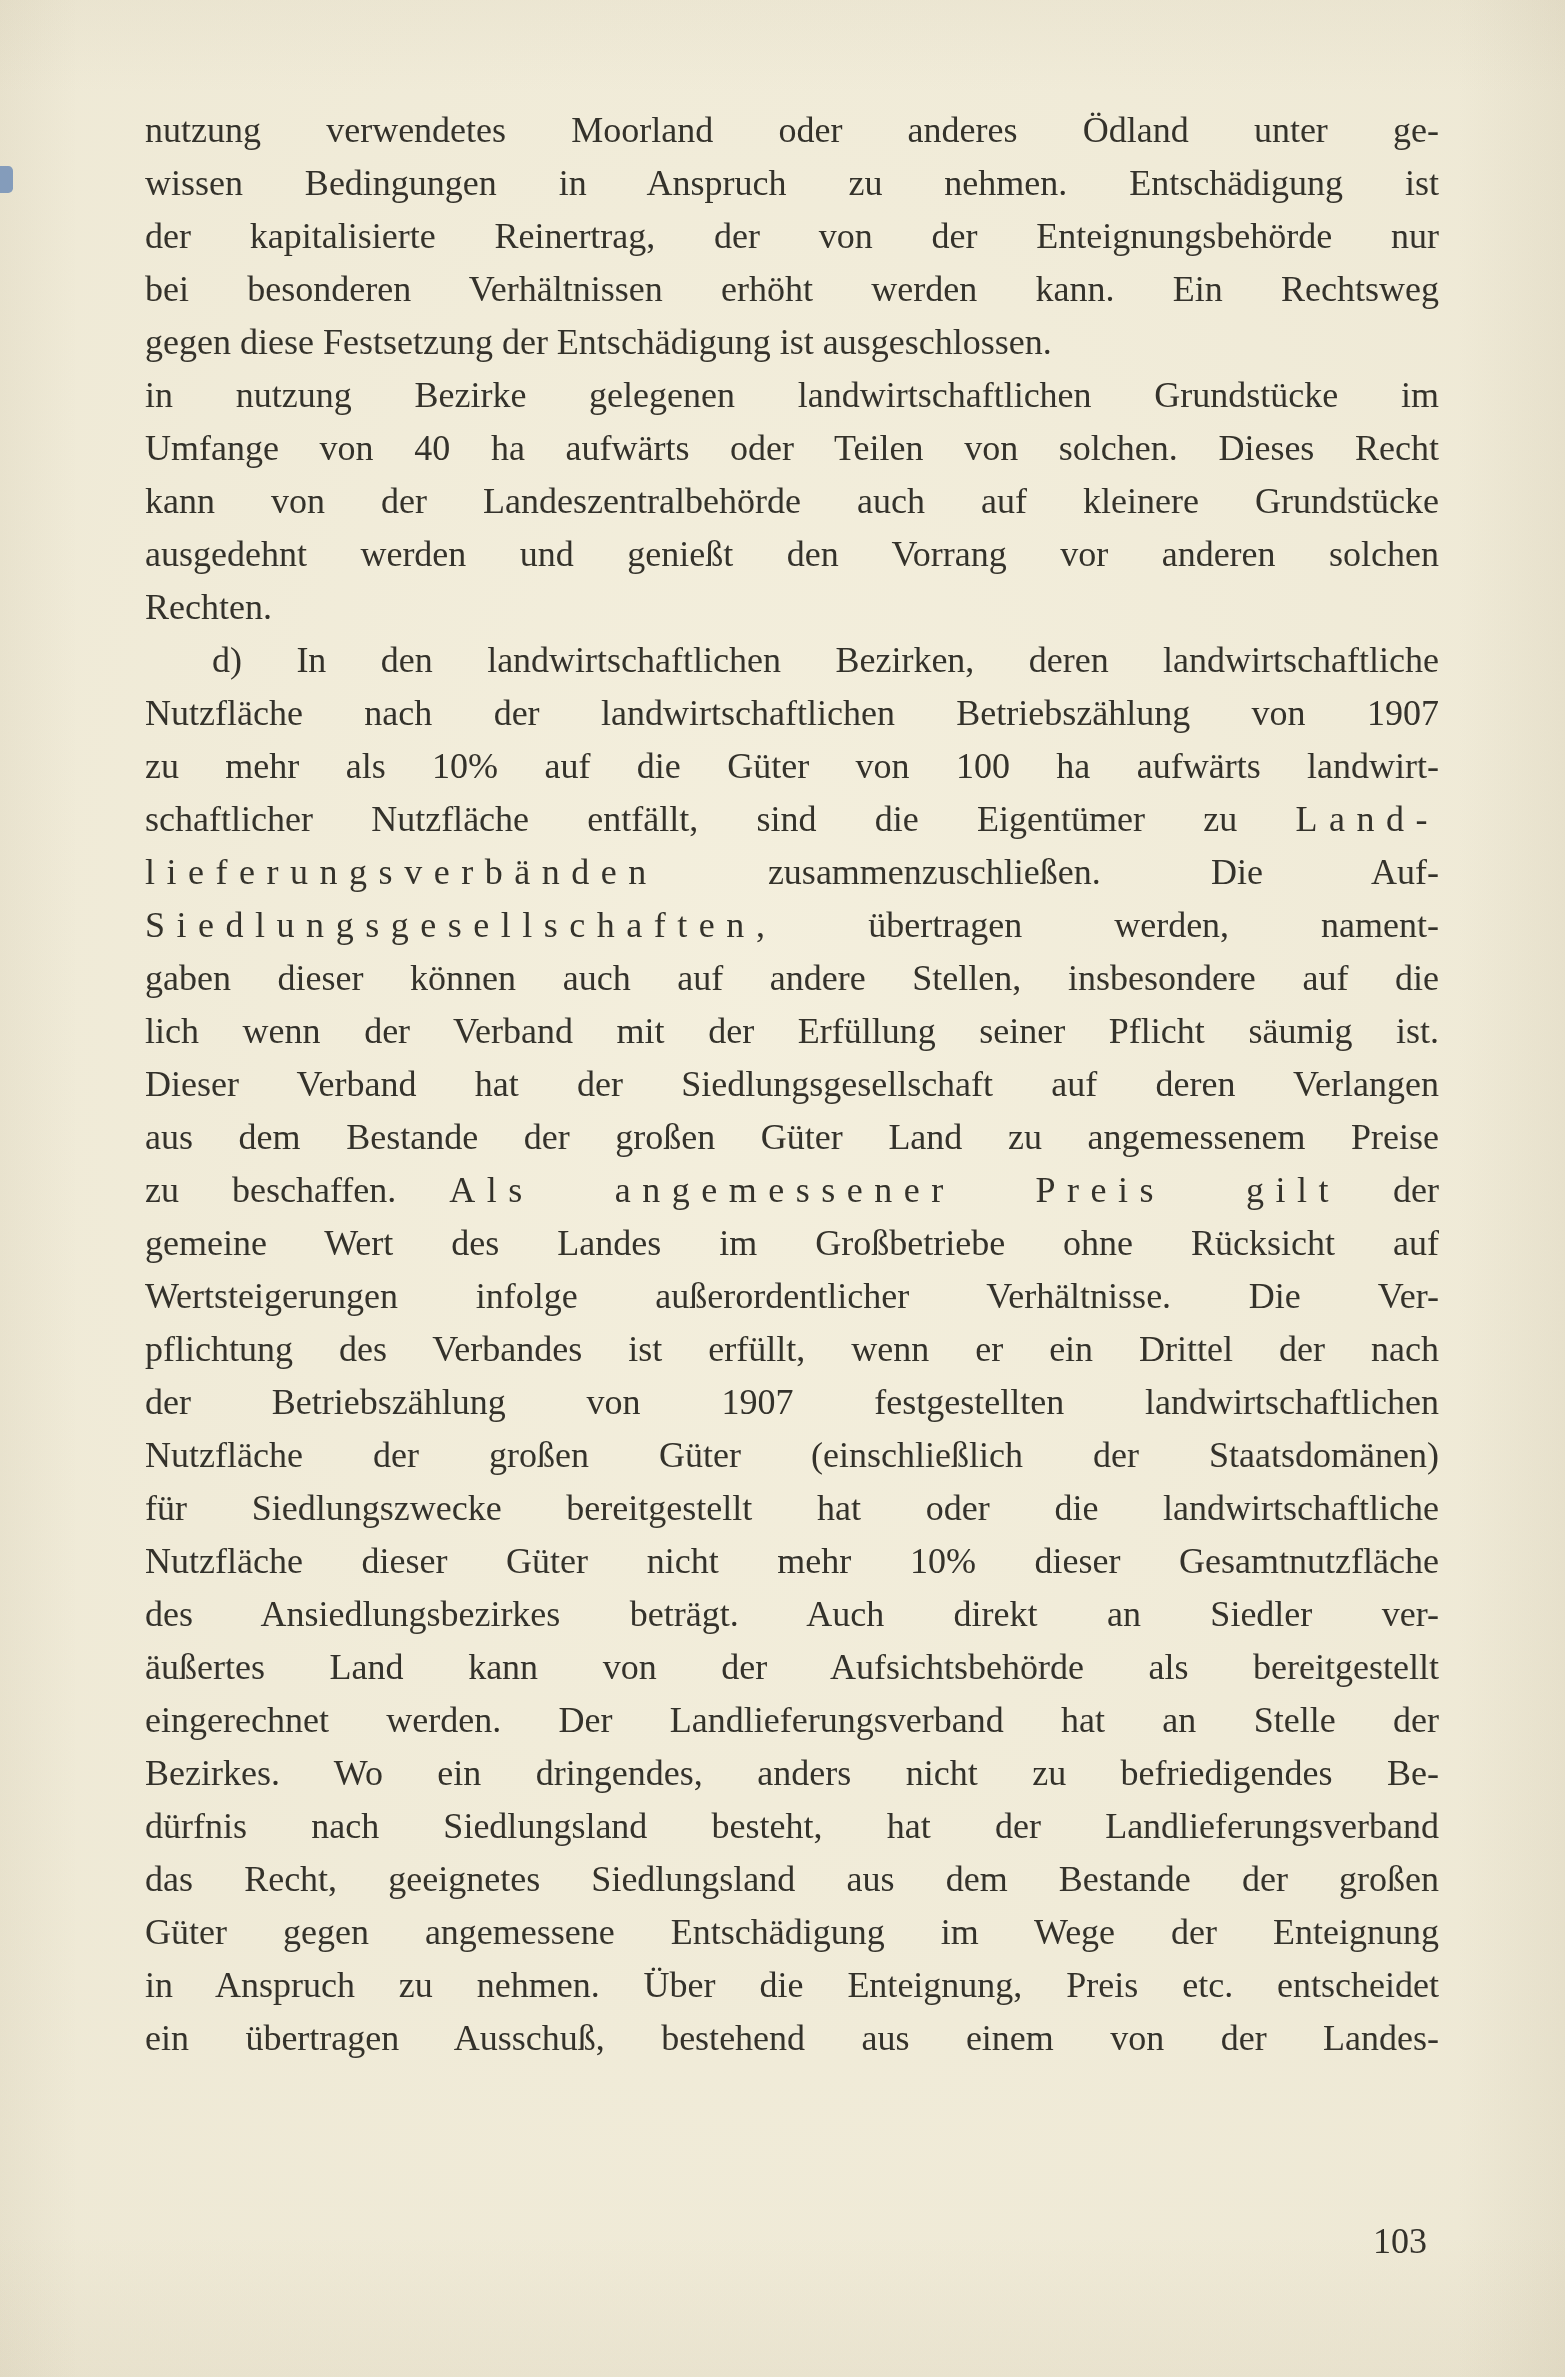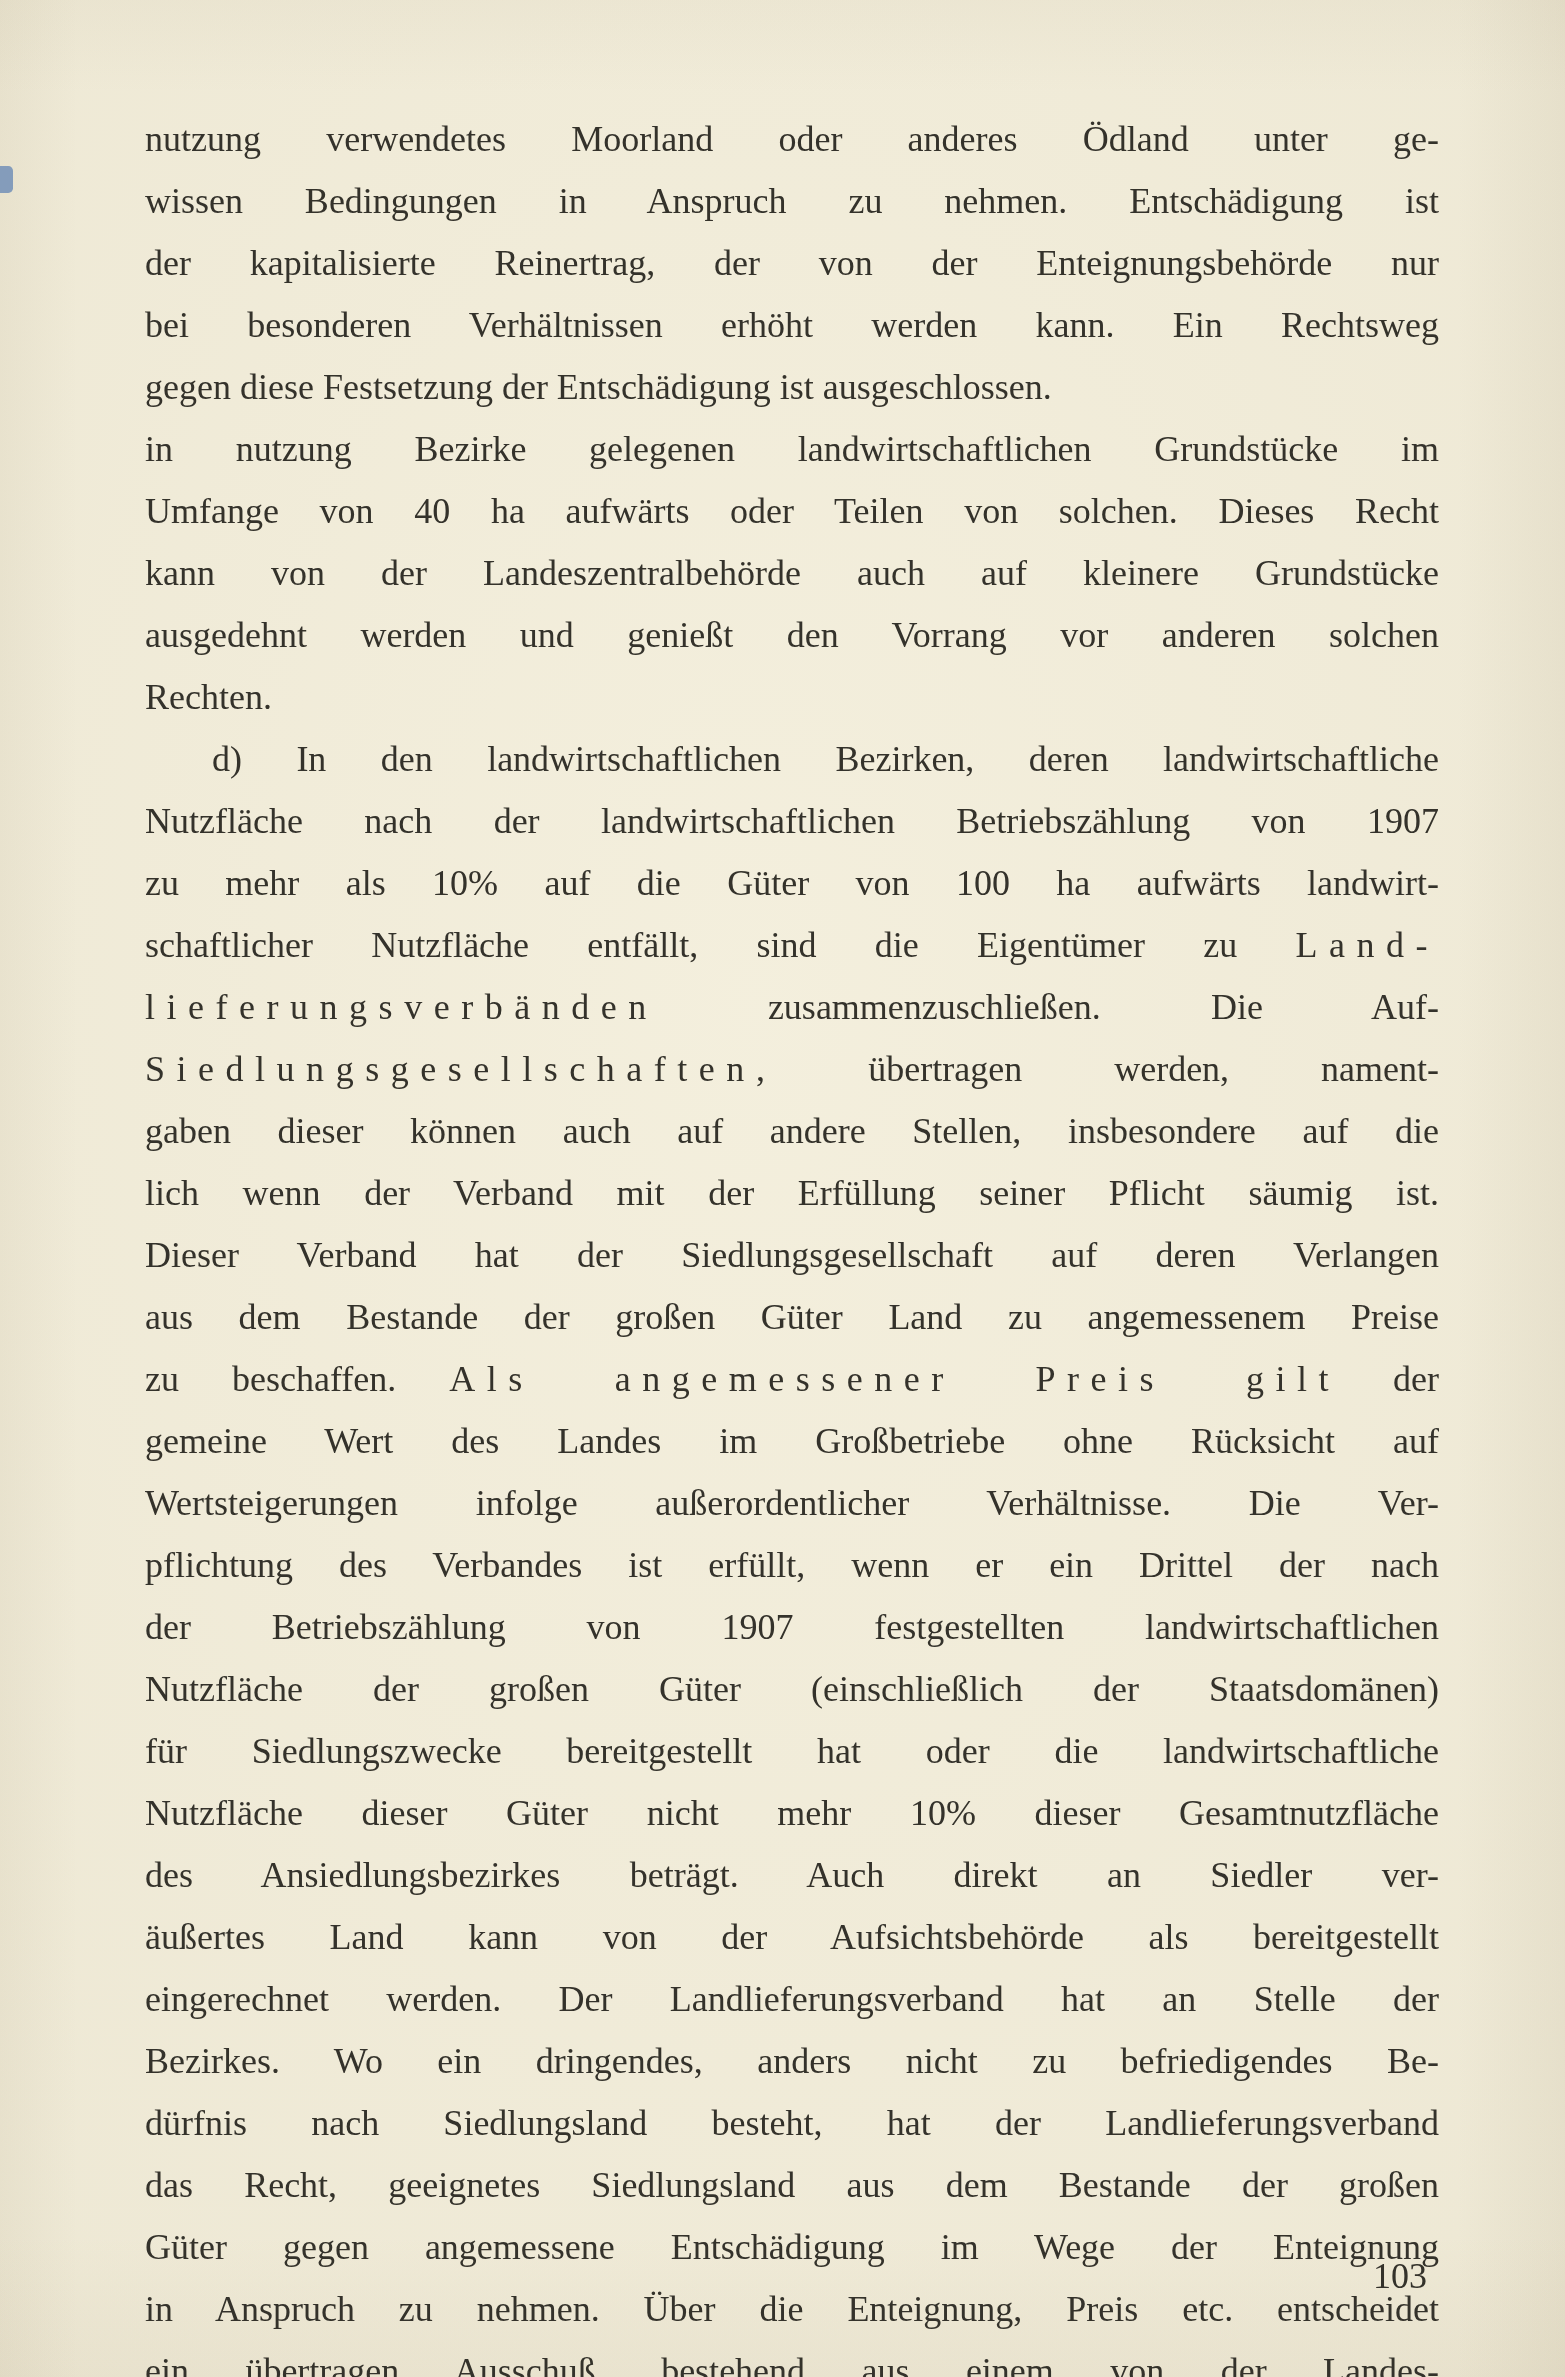--- a/index.html
+++ b/index.html
@@ -37,41 +37,39 @@
     left:145px;
     top:104px;
     width:1294px;
   }
   .line{
     font-size:36px;
     line-height:53px;
     text-align:justify;
     text-justify:inter-word;
     white-space:normal;
-    margin-top:9px;
   }
   .line.just{
     text-align-last:justify;
   }
   .line.indent{
     text-indent:67px;
   }
   .sperr{
     letter-spacing:0.32em;
     word-spacing:0.45em;
   }
   .page-number{
     position:absolute;
     left:145px;
     top:2215px;
     width:1282px;
     text-align:right;
     font-size:36px;
     line-height:53px;
-    margin-top:35px;
   }
 </style>
 </head>
 <body>
 
 <div class="scan-shade"></div>
 <div class="edge-mark"></div>
 
 <div class="text-block">
     <div class="line just"><span>nutzung verwendetes Moorland oder anderes Ödland unter ge-</span></div>

